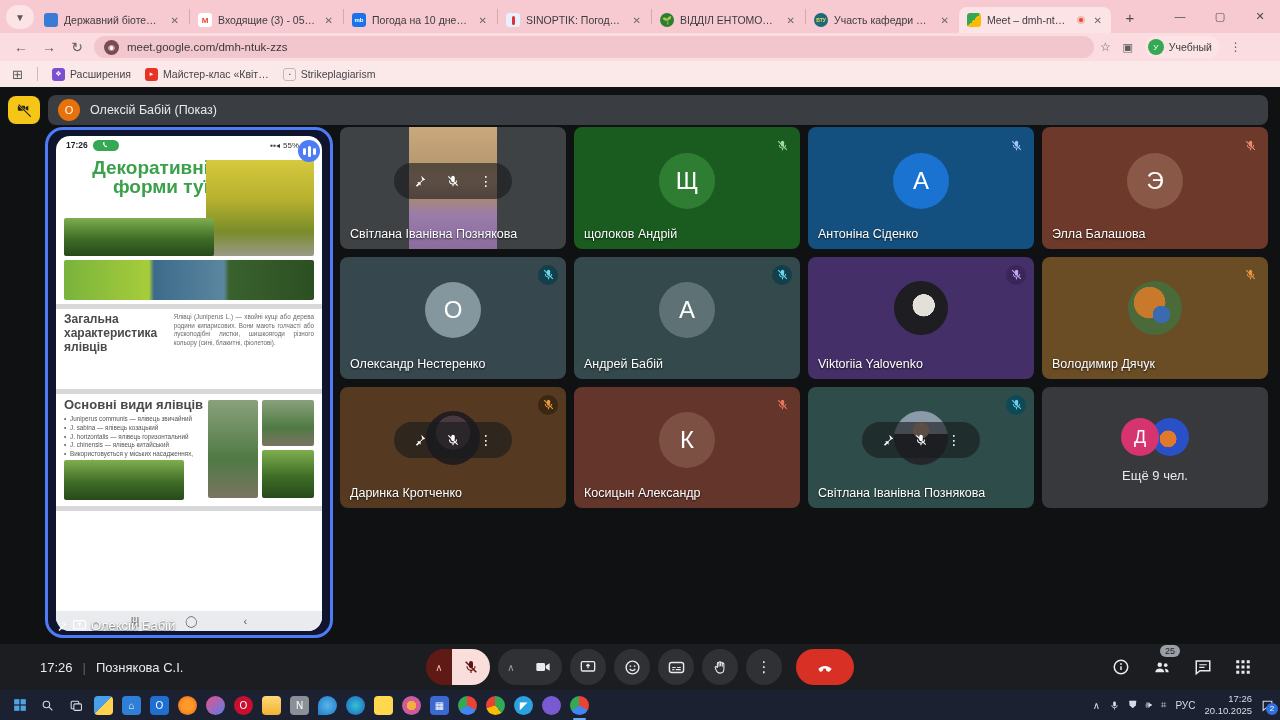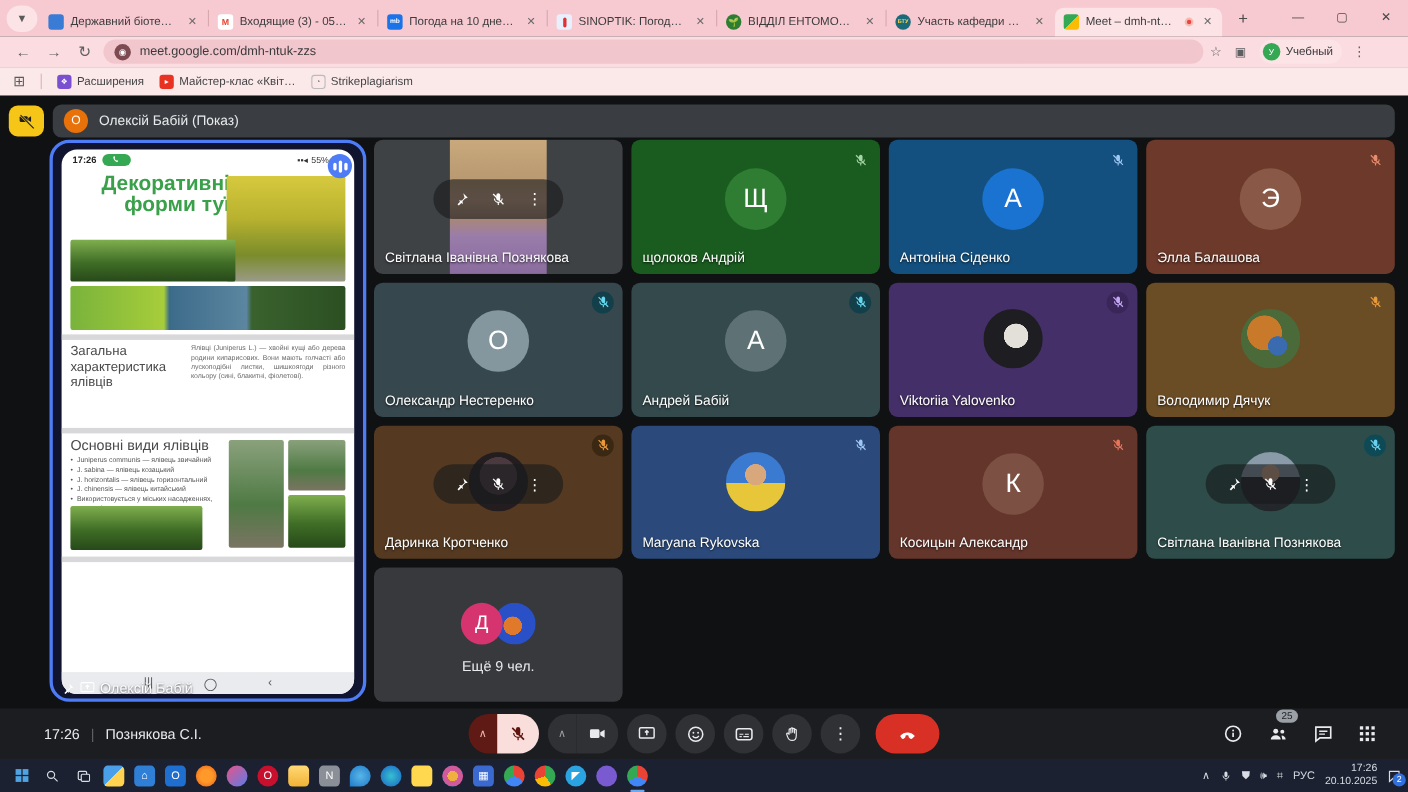--- a/index.html
+++ b/index.html
@@ -71,21 +71,21 @@
   .batt { width:10px; height:6px; border:1px solid #333; border-radius:1px; position:relative; }
   .batt::after { content:""; position:absolute; left:0; top:0; bottom:0; width:55%; background:#333; }
   .slide { padding:4px 8px; position:relative; }
   .slide1-title { color:#3aa04a; font-weight:bold; font-size:19px; line-height:1.0; width:58%;text-align:right; }
   .img { border-radius:2px; }
   .img-yellow { background:linear-gradient(180deg,#d6c93e 0%,#b8b22f 40%,#7a8c2a 75%,#9a9a88 100%); }
   .img-hedge { background:linear-gradient(180deg,#7fae4e 0%,#3f6d26 55%,#27491a 100%); }
   .img-mix { background:linear-gradient(90deg,#79b33c 0%,#a7cd3a 34%,#3c6b8a 36%,#5c86a0 64%,#39622e 66%,#2c4f22 100%); }
   .img-col { background:linear-gradient(180deg,#8aa17c 0%,#4f7a44 60%,#7a7462 100%); }
   .img-garden { background:linear-gradient(180deg,#7ca851 0%,#a9cf3f 45%,#3c6d28 80%,#2c5220 100%); }
-  .h-small { color:#4a4a4c; font-weight:normal; font-size:12px; line-height:1.15; }
+  .h-small { color:#4a4a4c; font-weight:bold; font-size:12px; line-height:1.15; }
   .tinytext { color:#6a6a6c; font-size:6.3px; line-height:1.35; text-align:justify; }
   .bullets { list-style:none; margin-top:2px; }
   .bullets li { color:#555; font-size:6.3px; line-height:1.4; padding-left:6px; position:relative; }
   .bullets li::before { content:"•"; position:absolute; left:0; color:#555; }
   .divider-h { height:5px; background:#d8d8da; }
   #phone-nav { position:absolute; left:0; right:0; bottom:0; height:20px; background:#e9ebee;
     display:flex; align-items:center; justify-content:center; gap:46px; color:#5a5a5c; font-size:11px; }
   #pin-label { position:absolute; left:8px; bottom:2px; display:flex; align-items:center; gap:5px;
     color:#fdfdfd; font-size:13px; text-shadow:0 1px 2px rgba(0,0,0,.7); }
   #audio-ind { position:absolute; top:10px; right:10px; width:22px; height:22px; border-radius:50%;
@@ -492,32 +492,20 @@
             <path d="M12 3a3 3 0 0 1 3 3v5a3 3 0 0 1-6 0V6a3 3 0 0 1 3-3z" fill="currentColor"></path>
             <path d="M6 11a6 6 0 0 0 12 0" stroke="currentColor" stroke-width="1.8" fill="none"></path>
             <path d="M12 17v4" stroke="currentColor" stroke-width="1.8"></path>
             <path d="M4 4l16 16" stroke="currentColor" stroke-width="2"></path>
           </svg>
         <span style="color:#fff;font-size:14px">⋮</span>
       </div>
       <span class="tile-name">Даринка Кротченко</span>
     </div>
 
-    <div class="tile" style="background-color: rgb(43, 74, 123);">
-      <span class="mic-badge" style="color: rgb(158, 199, 245); background-color: transparent;">
-        <svg width="13" height="13" viewBox="0 0 24 24">
-            <path d="M12 3a3 3 0 0 1 3 3v5a3 3 0 0 1-6 0V6a3 3 0 0 1 3-3z" fill="currentColor"></path>
-            <path d="M6 11a6 6 0 0 0 12 0" stroke="currentColor" stroke-width="1.8" fill="none"></path>
-            <path d="M12 17v4" stroke="currentColor" stroke-width="1.8"></path>
-            <path d="M4 4l16 16" stroke="currentColor" stroke-width="2"></path>
-          </svg>
-      </span>
-      <span class="avatar-photo ph-av-mar"></span>
-      <span class="tile-name">Maryana Rykovska</span>
-    </div>
 
     <div class="tile" style="background-color: rgb(100, 53, 43);">
       <span class="mic-badge" style="color: rgb(232, 117, 90); background-color: transparent;">
         <svg width="13" height="13" viewBox="0 0 24 24">
             <path d="M12 3a3 3 0 0 1 3 3v5a3 3 0 0 1-6 0V6a3 3 0 0 1 3-3z" fill="currentColor"></path>
             <path d="M6 11a6 6 0 0 0 12 0" stroke="currentColor" stroke-width="1.8" fill="none"></path>
             <path d="M12 17v4" stroke="currentColor" stroke-width="1.8"></path>
             <path d="M4 4l16 16" stroke="currentColor" stroke-width="2"></path>
           </svg>
       </span>

